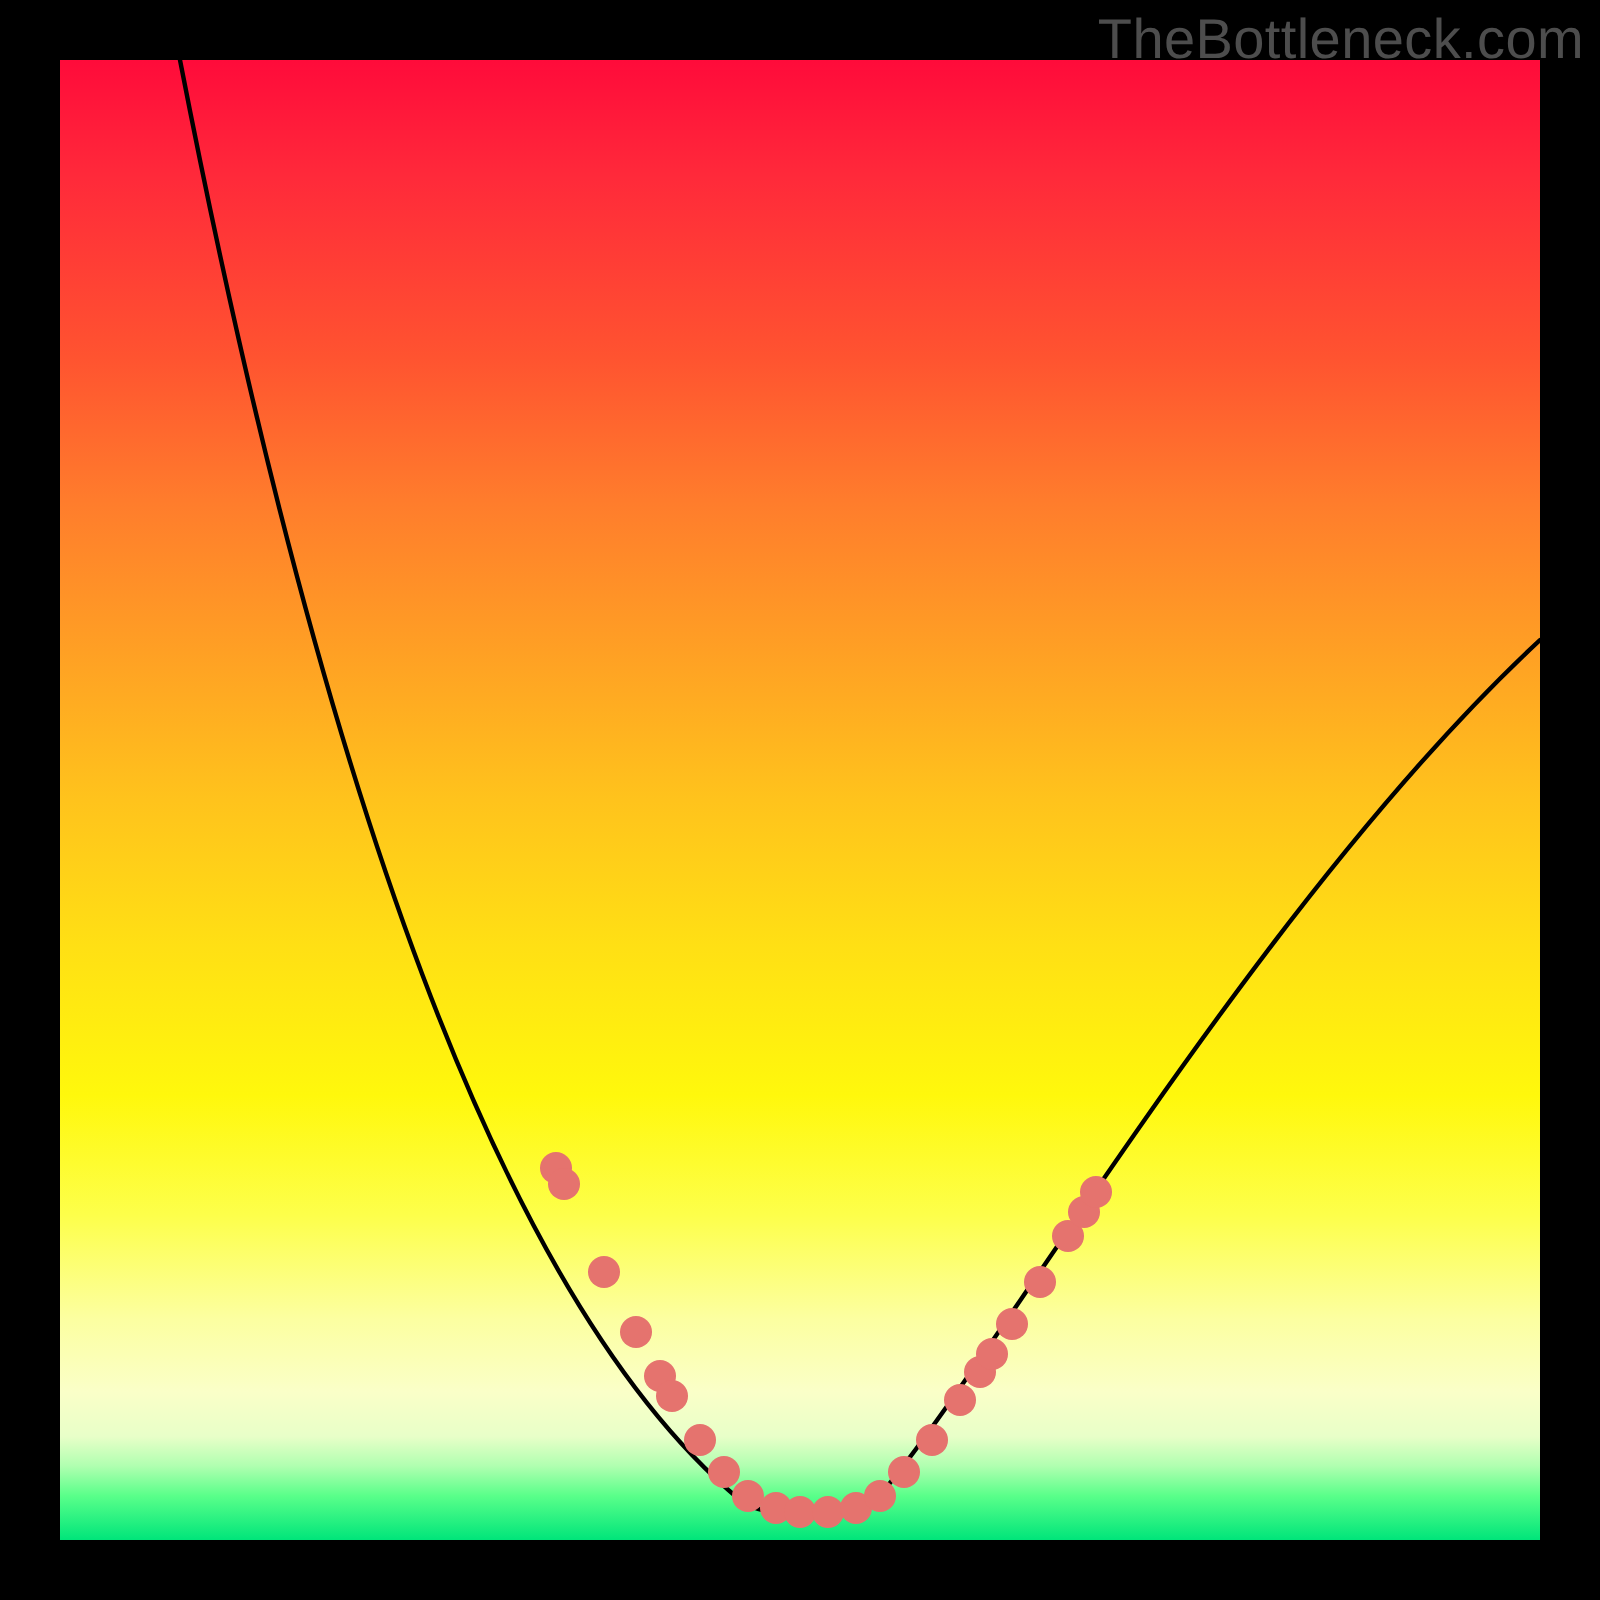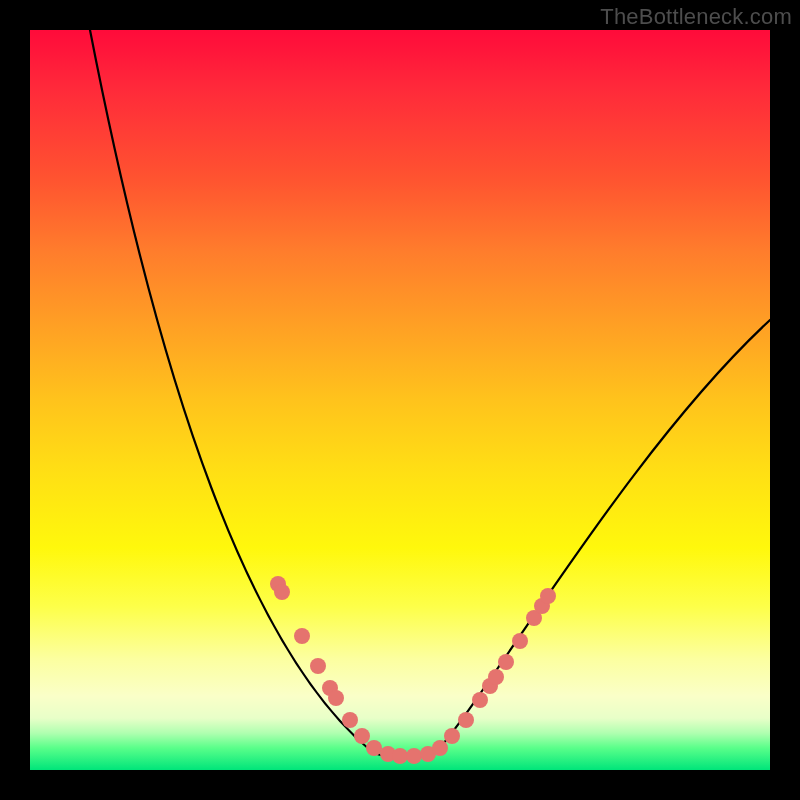--- a/index.html
+++ b/index.html
@@ -44,21 +44,21 @@
       #b0ffb0 95%,
       #5aff8a 97%,
       #00e57a 100%
     );
   }
   .watermark {
     position: absolute;
     top: 4px;
     right: 8px;
     color: #4d4d4d;
-    font-size: 22px;
+    font-size: 28px;
     font-weight: 500;
     letter-spacing: 0.2px;
     user-select: none;
   }
   svg.curves {
     position: absolute;
     inset: 0;
   }
   .curve-stroke {
     fill: none;

